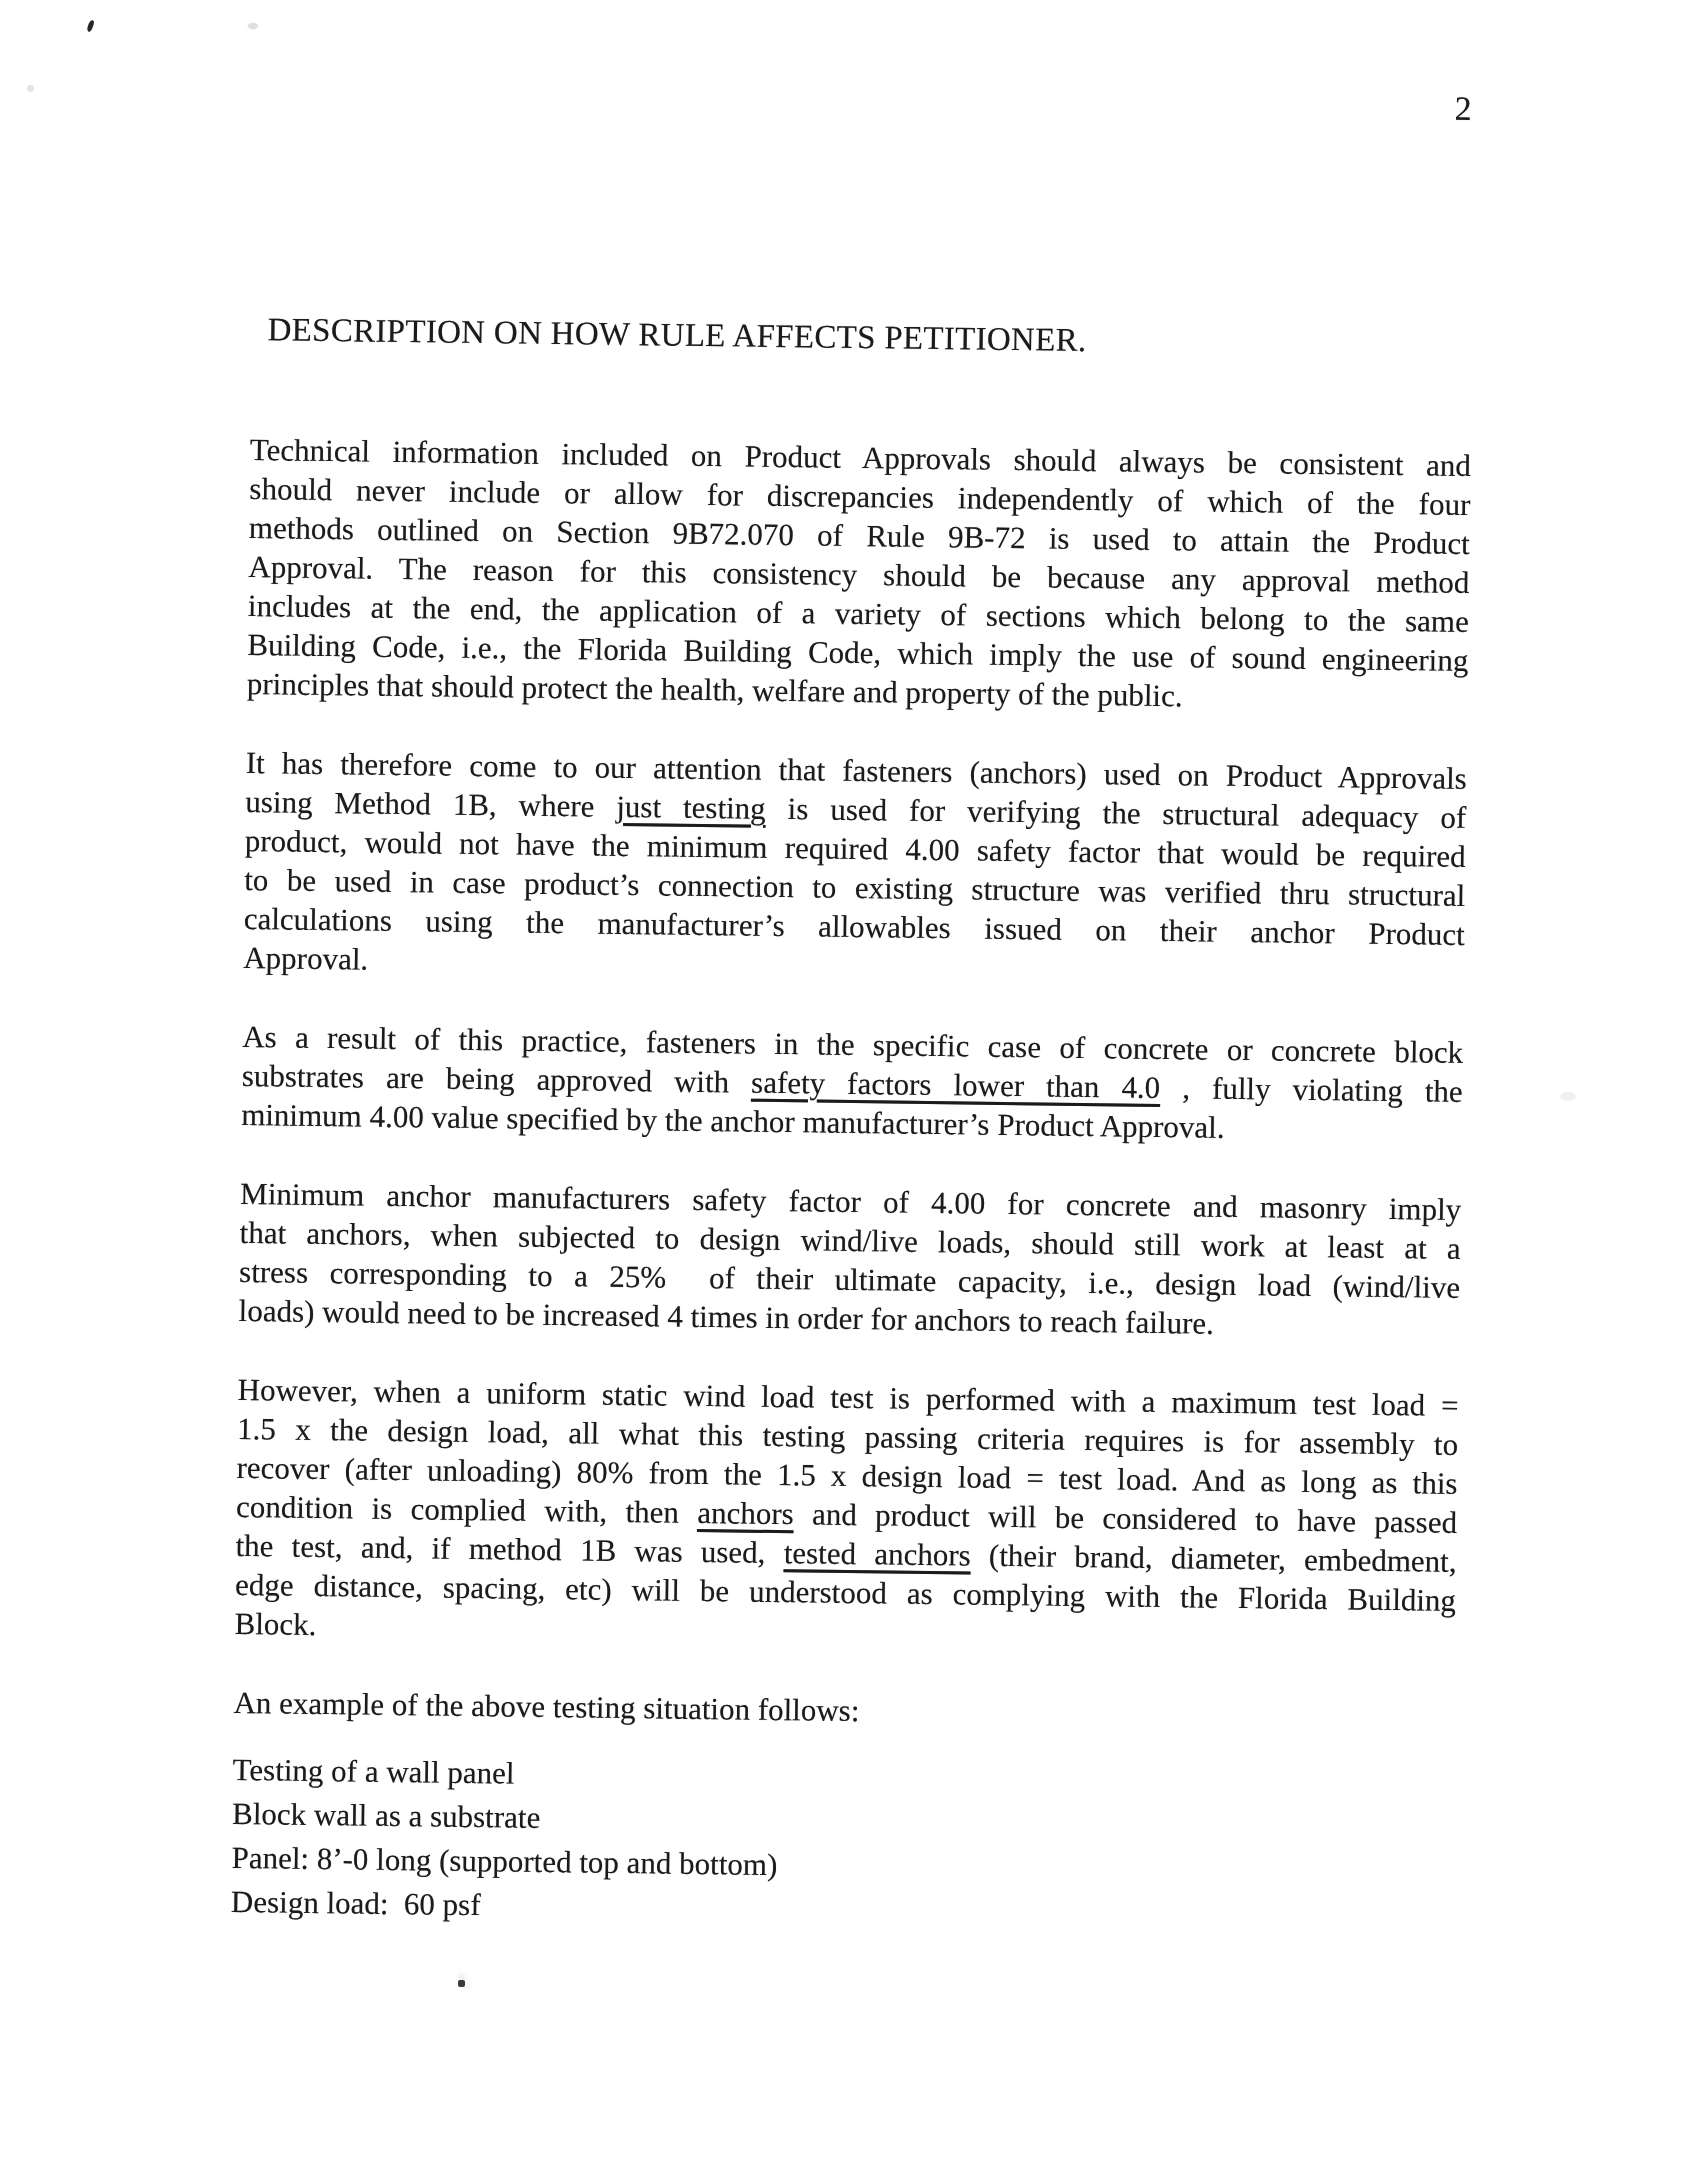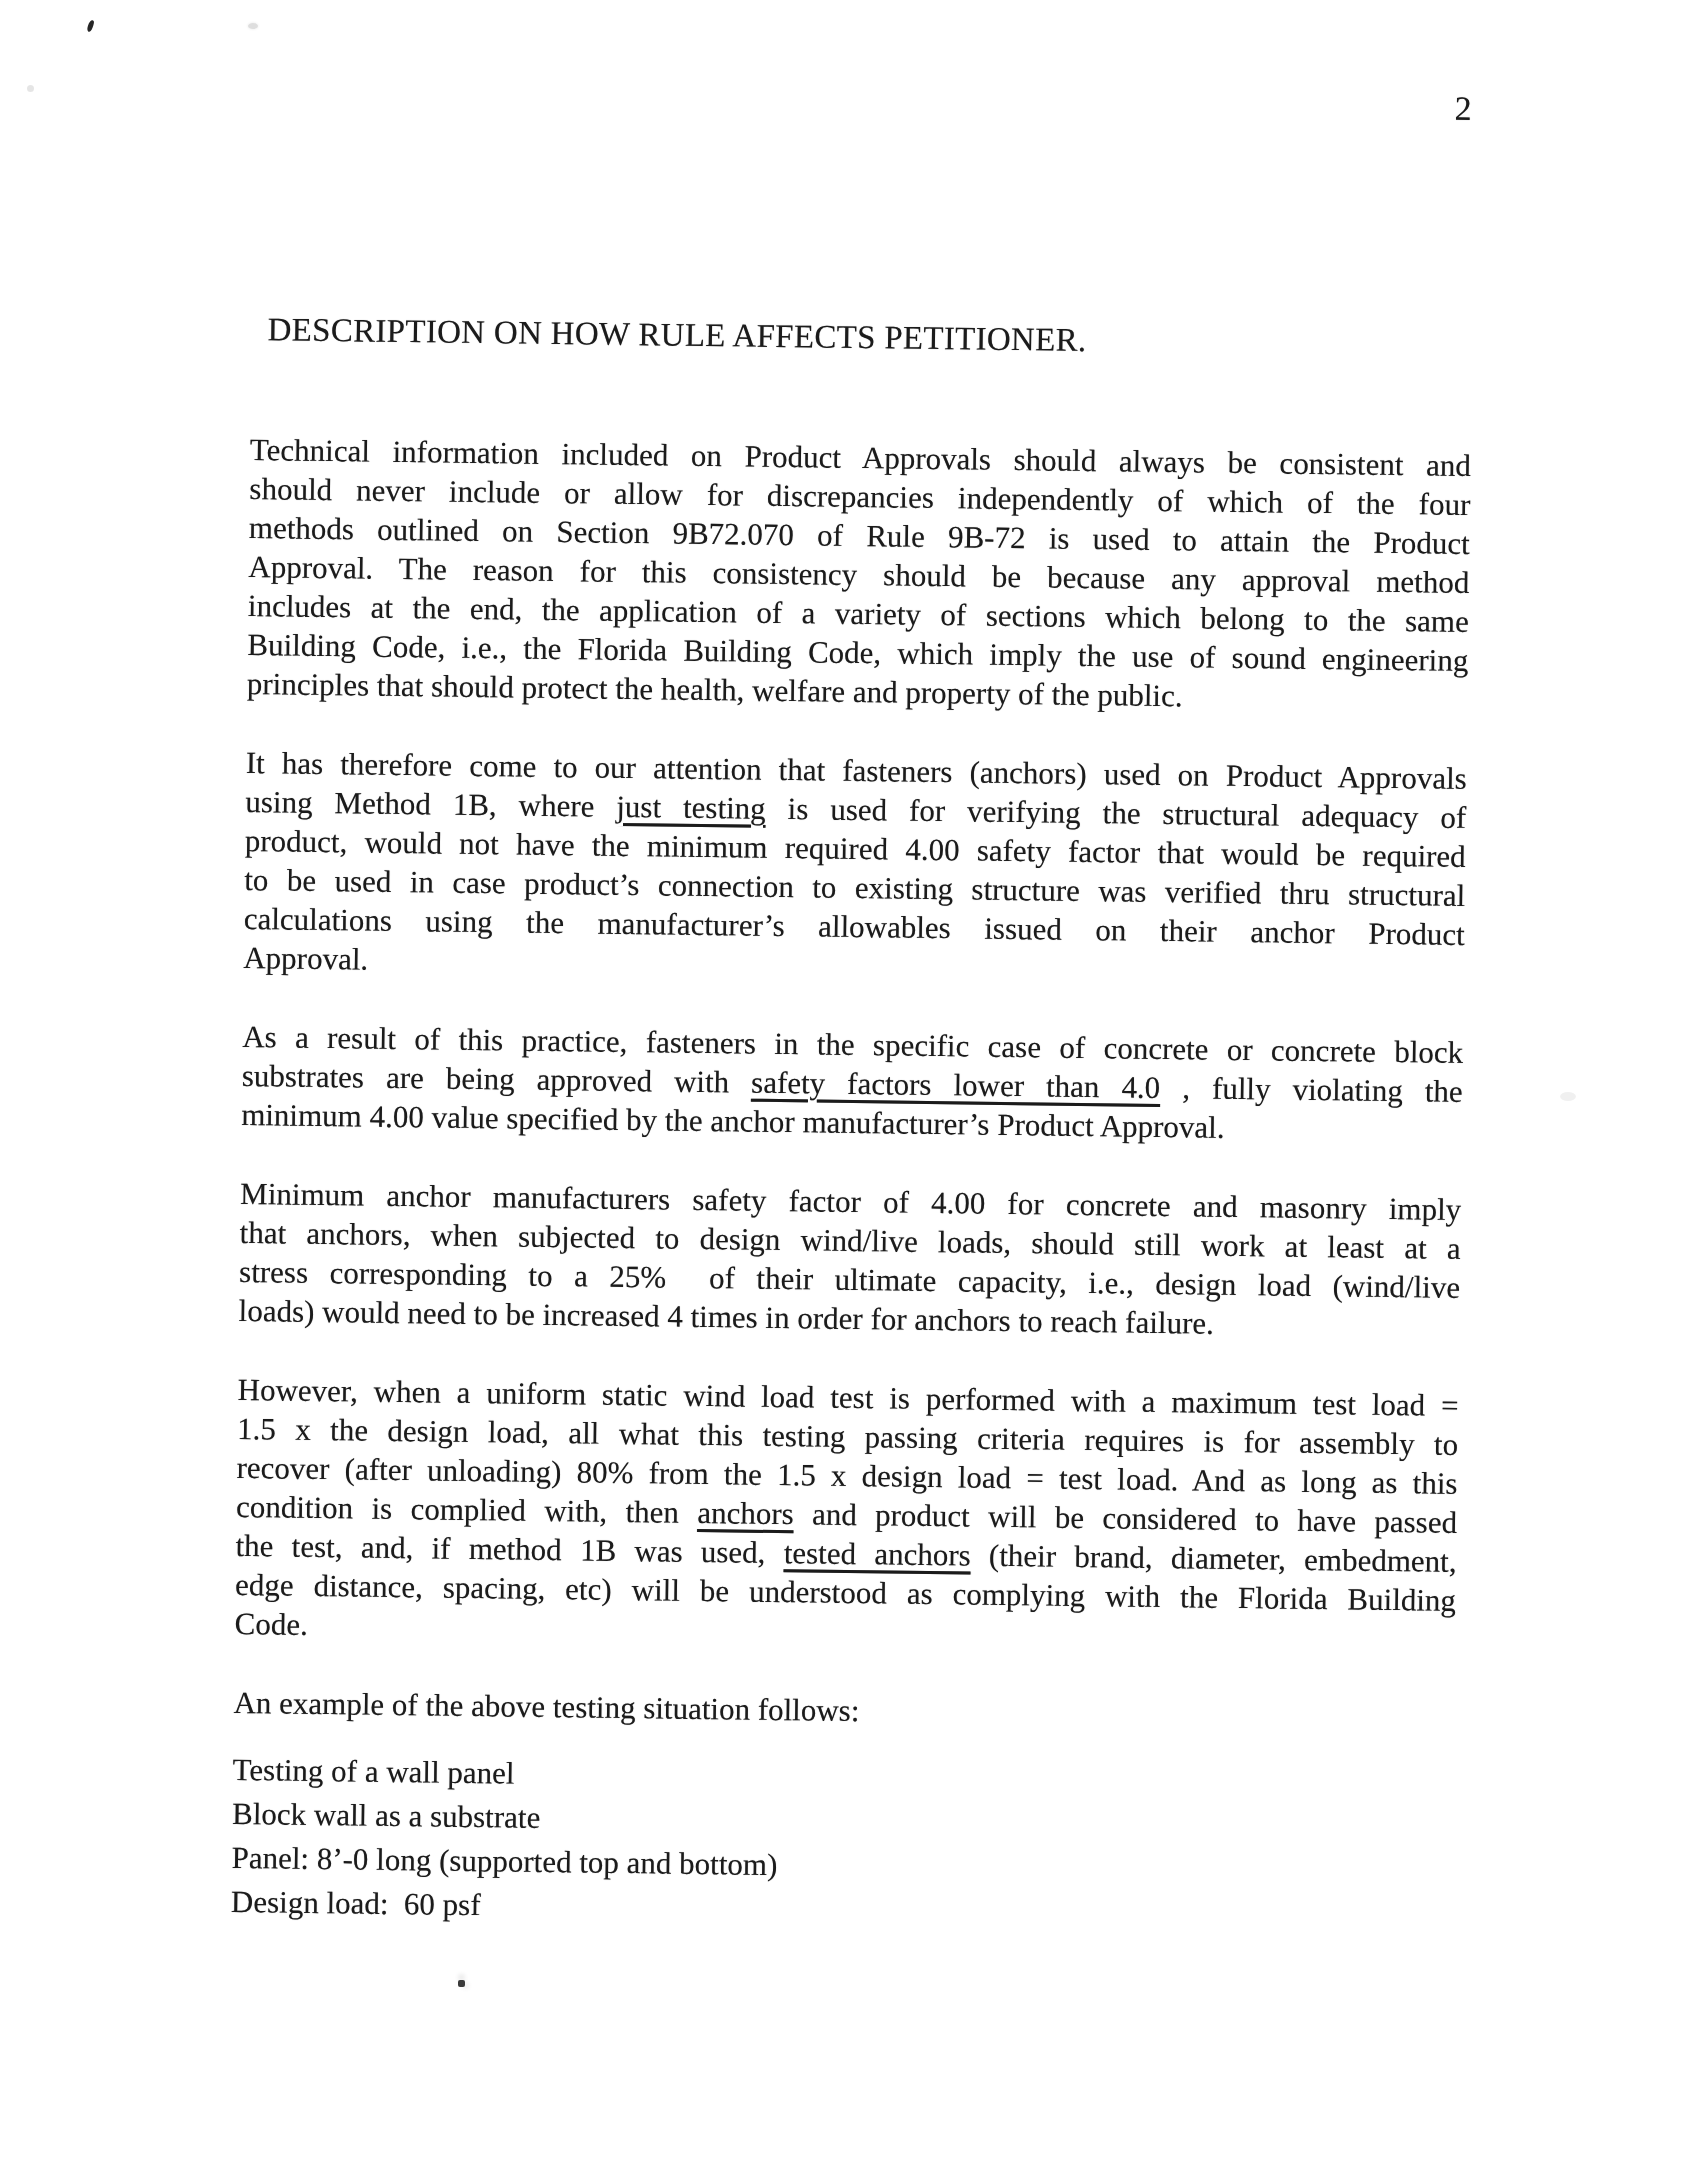--- a/index.html
+++ b/index.html
@@ -123,21 +123,21 @@
           <div class="line just"><span>stress corresponding to a 25%&nbsp; of their ultimate capacity, i.e., design load (wind/live</span></div>
           <div class="line"><span>loads) would need to be increased 4 times in order for anchors to reach failure.</span></div>
         </div>
         <div class="para">
           <div class="line just"><span>However, when a uniform static wind load test is performed with a maximum test load =</span></div>
           <div class="line just"><span>1.5 x the design load, all what this testing passing criteria requires is for assembly to</span></div>
           <div class="line just"><span>recover (after unloading) 80% from the 1.5 x design load = test load. And as long as this</span></div>
           <div class="line just"><span>condition is complied with, then </span><span class="u">anchors</span><span> and product will be considered to have passed</span></div>
           <div class="line just"><span>the test, and, if method 1B was used, </span><span class="u">tested anchors</span><span> (their brand, diameter, embedment,</span></div>
           <div class="line just"><span>edge distance, spacing, etc) will be understood as complying with the Florida Building</span></div>
-          <div class="line"><span>Code.</span></div>
+          <div class="line"><span>Block.</span></div>
         </div>
         <div class="para intro">
           <div class="line"><span>An example of the above testing situation follows:</span></div>
         </div>
         <div class="para example">
           <div class="line"><span>Testing of a wall panel</span></div>
           <div class="line"><span>Block wall as a substrate</span></div>
           <div class="line"><span>Panel: 8’-0 long (supported top and bottom)</span></div>
           <div class="line"><span>Design load:&nbsp; 60 psf</span></div>
         </div>

